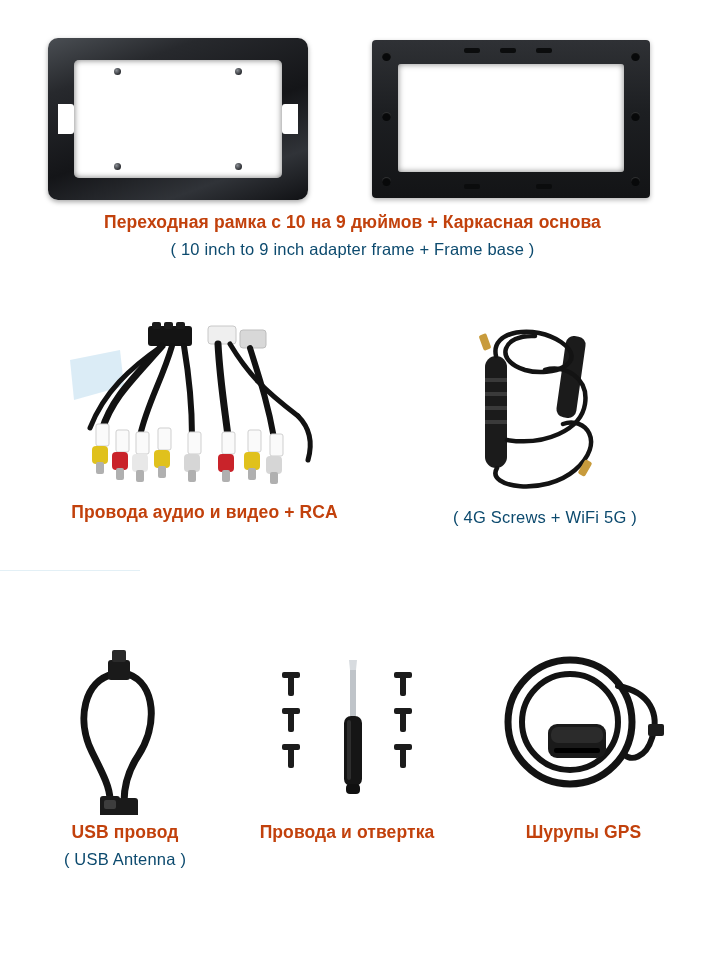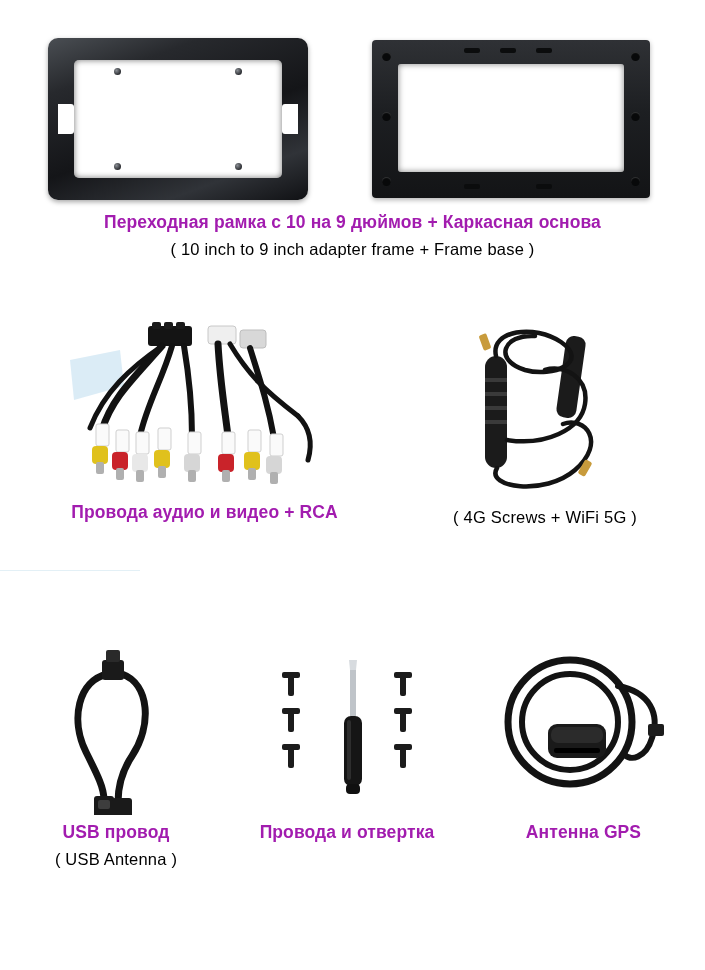--- a/index.html
+++ b/index.html
@@ -19,29 +19,29 @@
     width: 705px;
     height: 970px;
     position: relative;
     background: #ffffff;
   }
 
   
   .cap-ru {
     font-size: 17.5px;
     font-weight: bold;
-    color: #a21caf;
+    color: #c2410c;
     text-align: center;
     letter-spacing: 0.1px;
     line-height: 1.25;
   }
   .cap-en {
     font-size: 16.5px;
     font-weight: 400;
-    color: #000000;
+    color: #0c4a6e;
     text-align: center;
     letter-spacing: 0.2px;
     line-height: 1.3;
     margin-top: 5px;
   }
 
   
   .section-frames {
     position: absolute;
     left: 0;
@@ -315,21 +315,21 @@
       <div class="cap-block" style="top:182px;">
         <div class="cap-en">( 4G Screws + WiFi 5G )</div>
       </div>
     </div>
 
     <div class="thin-line" style="left:0; top:250px; width:140px;"></div>
   </div>
 
   <div class="section-three">
 
-    <div class="cell" style="left:0; top:0; width:232px;">
+    <div class="cell" style="left:0; top:0; width:232px;padding-left:6px;">
       <div class="art">
         <svg class="usb" viewBox="0 0 232 175">
           <path d="M108 34 C 78 40, 70 80, 86 112 C 98 136, 104 148, 104 160" stroke="#131313" stroke-width="7" fill="none" stroke-linecap="round"></path>
           <path d="M122 34 C 150 44, 152 86, 132 116 C 120 134, 118 150, 118 162" stroke="#131313" stroke-width="7" fill="none" stroke-linecap="round"></path>
           <rect x="102" y="20" width="22" height="20" rx="3" fill="#1a1a1a"></rect>
           <rect x="106" y="10" width="14" height="12" rx="2" fill="#2a2a2a"></rect>
           <rect x="94" y="156" width="20" height="22" rx="3" fill="#1a1a1a"></rect>
           <rect x="112" y="158" width="20" height="22" rx="3" fill="#1a1a1a"></rect>
           <rect x="98" y="160" width="12" height="9" rx="2" fill="#3d3d3d"></rect>
         </svg>
@@ -383,18 +383,18 @@
           <rect x="186" y="84" width="16" height="12" rx="2" fill="#1c1c1c"></rect>
 
           <g transform="translate(86,84)">
             <rect x="0" y="0" width="58" height="34" rx="9" fill="#1a1a1a"></rect>
             <rect x="3" y="3" width="52" height="16" rx="7" fill="#2b2b2b"></rect>
             <rect x="6" y="24" width="46" height="5" rx="2" fill="#000000"></rect>
           </g>
         </svg>
       </div>
       <div class="cap-block" style="top:182px;">
-        <div class="cap-ru">Антенна GPS</div>
+        <div class="cap-ru">Шурупы GPS</div>
       </div>
     </div>
   </div>
 
 </div>
 
 </body></html>

